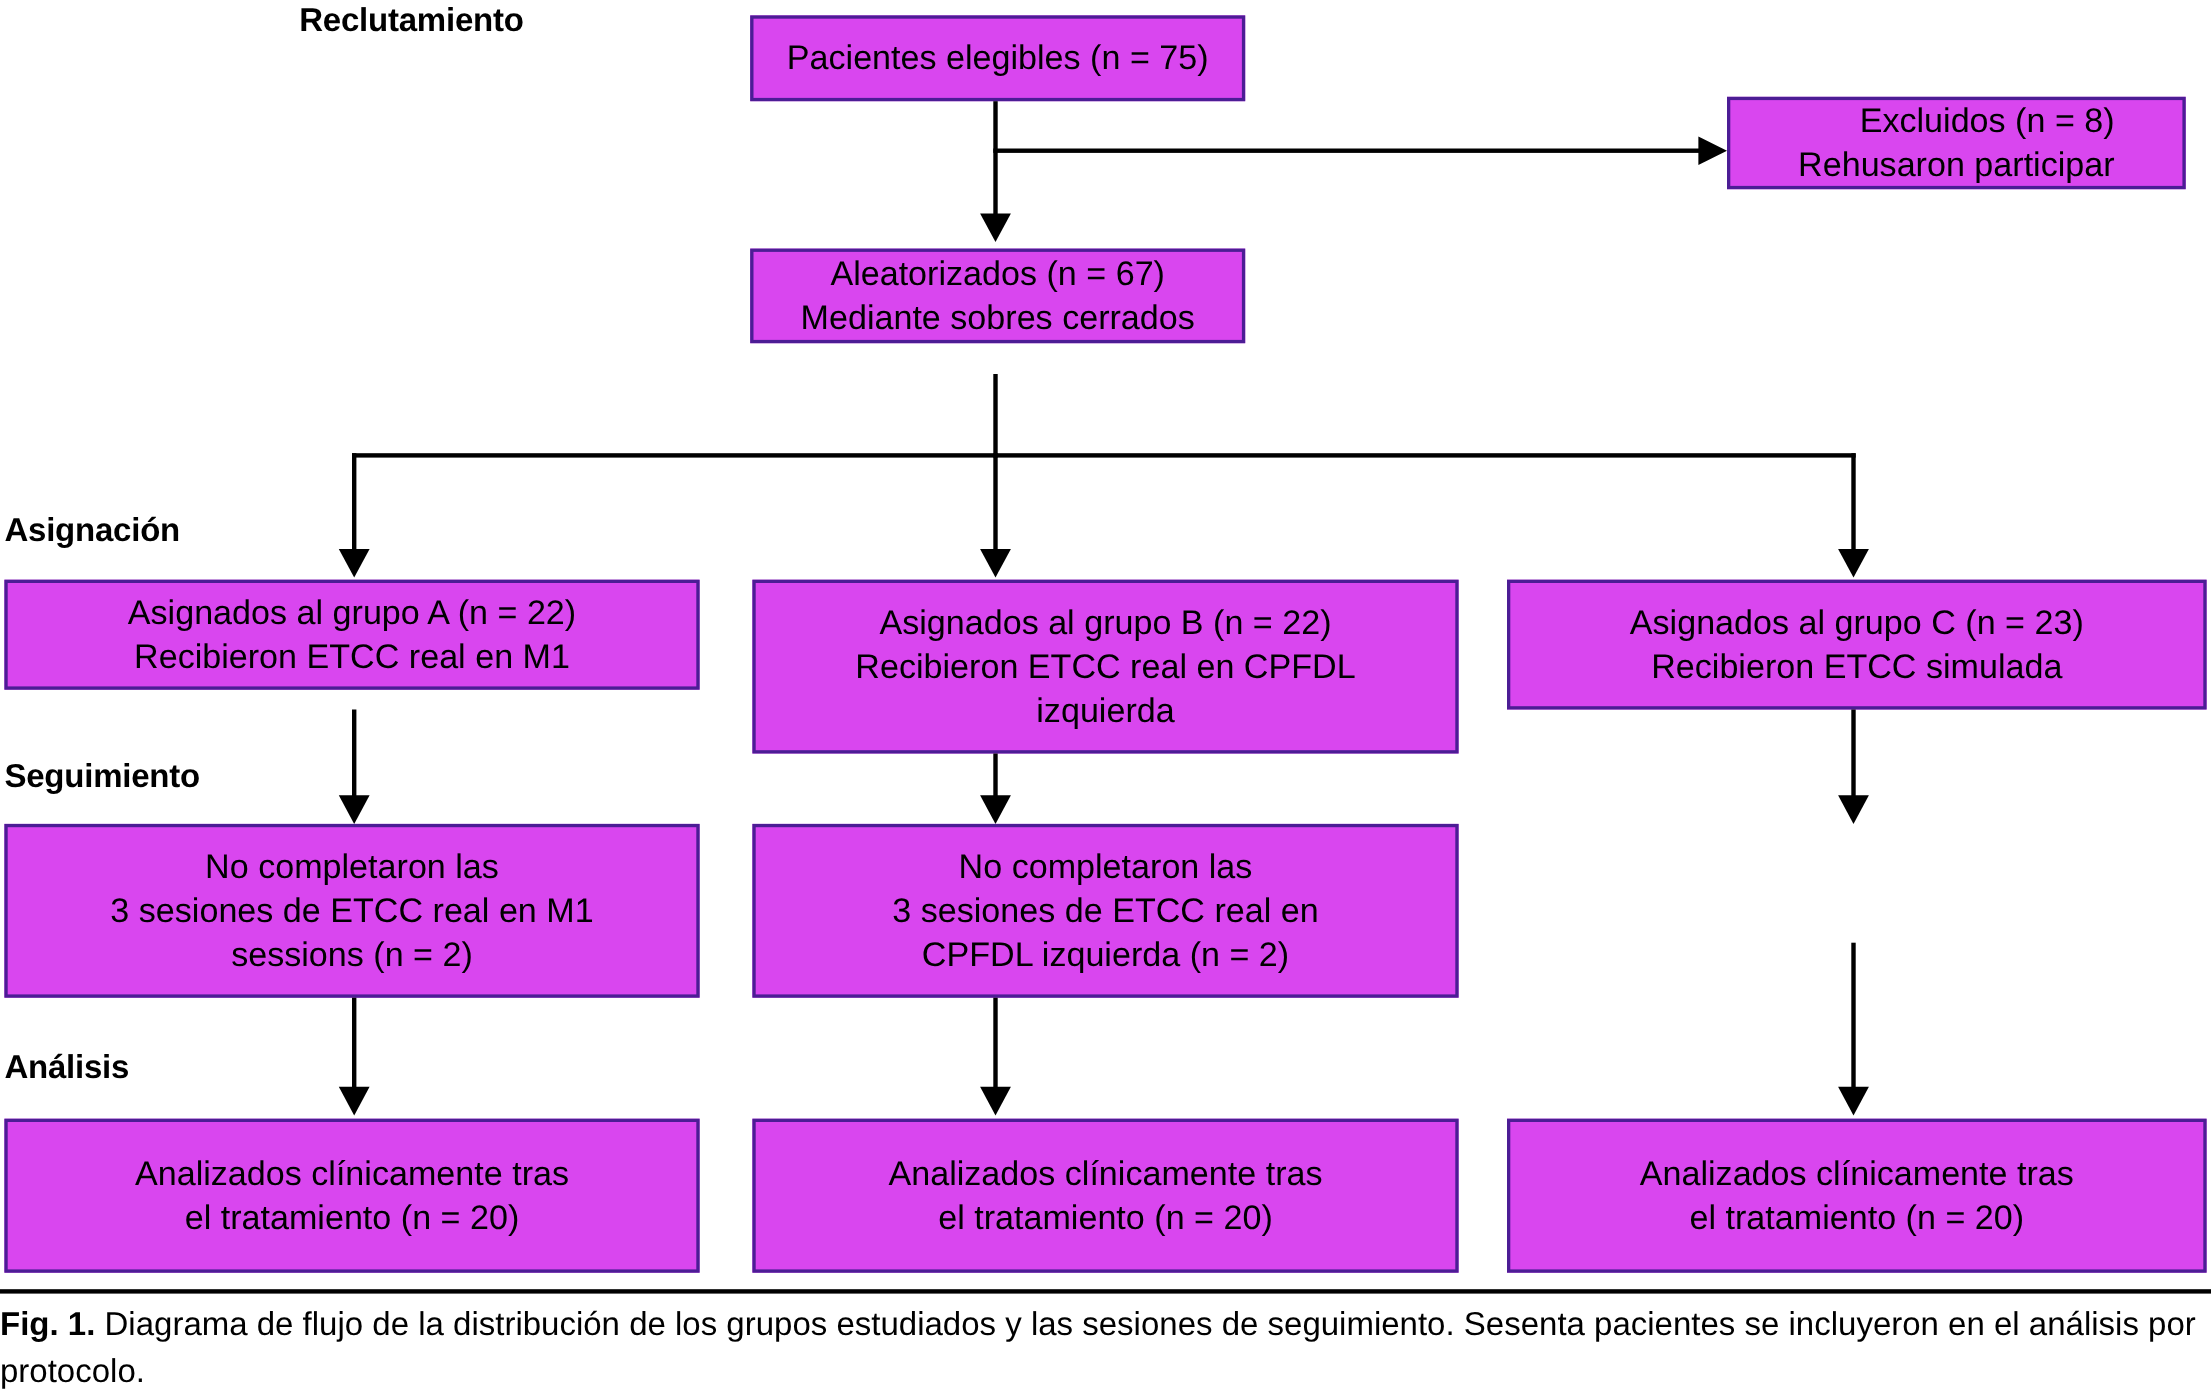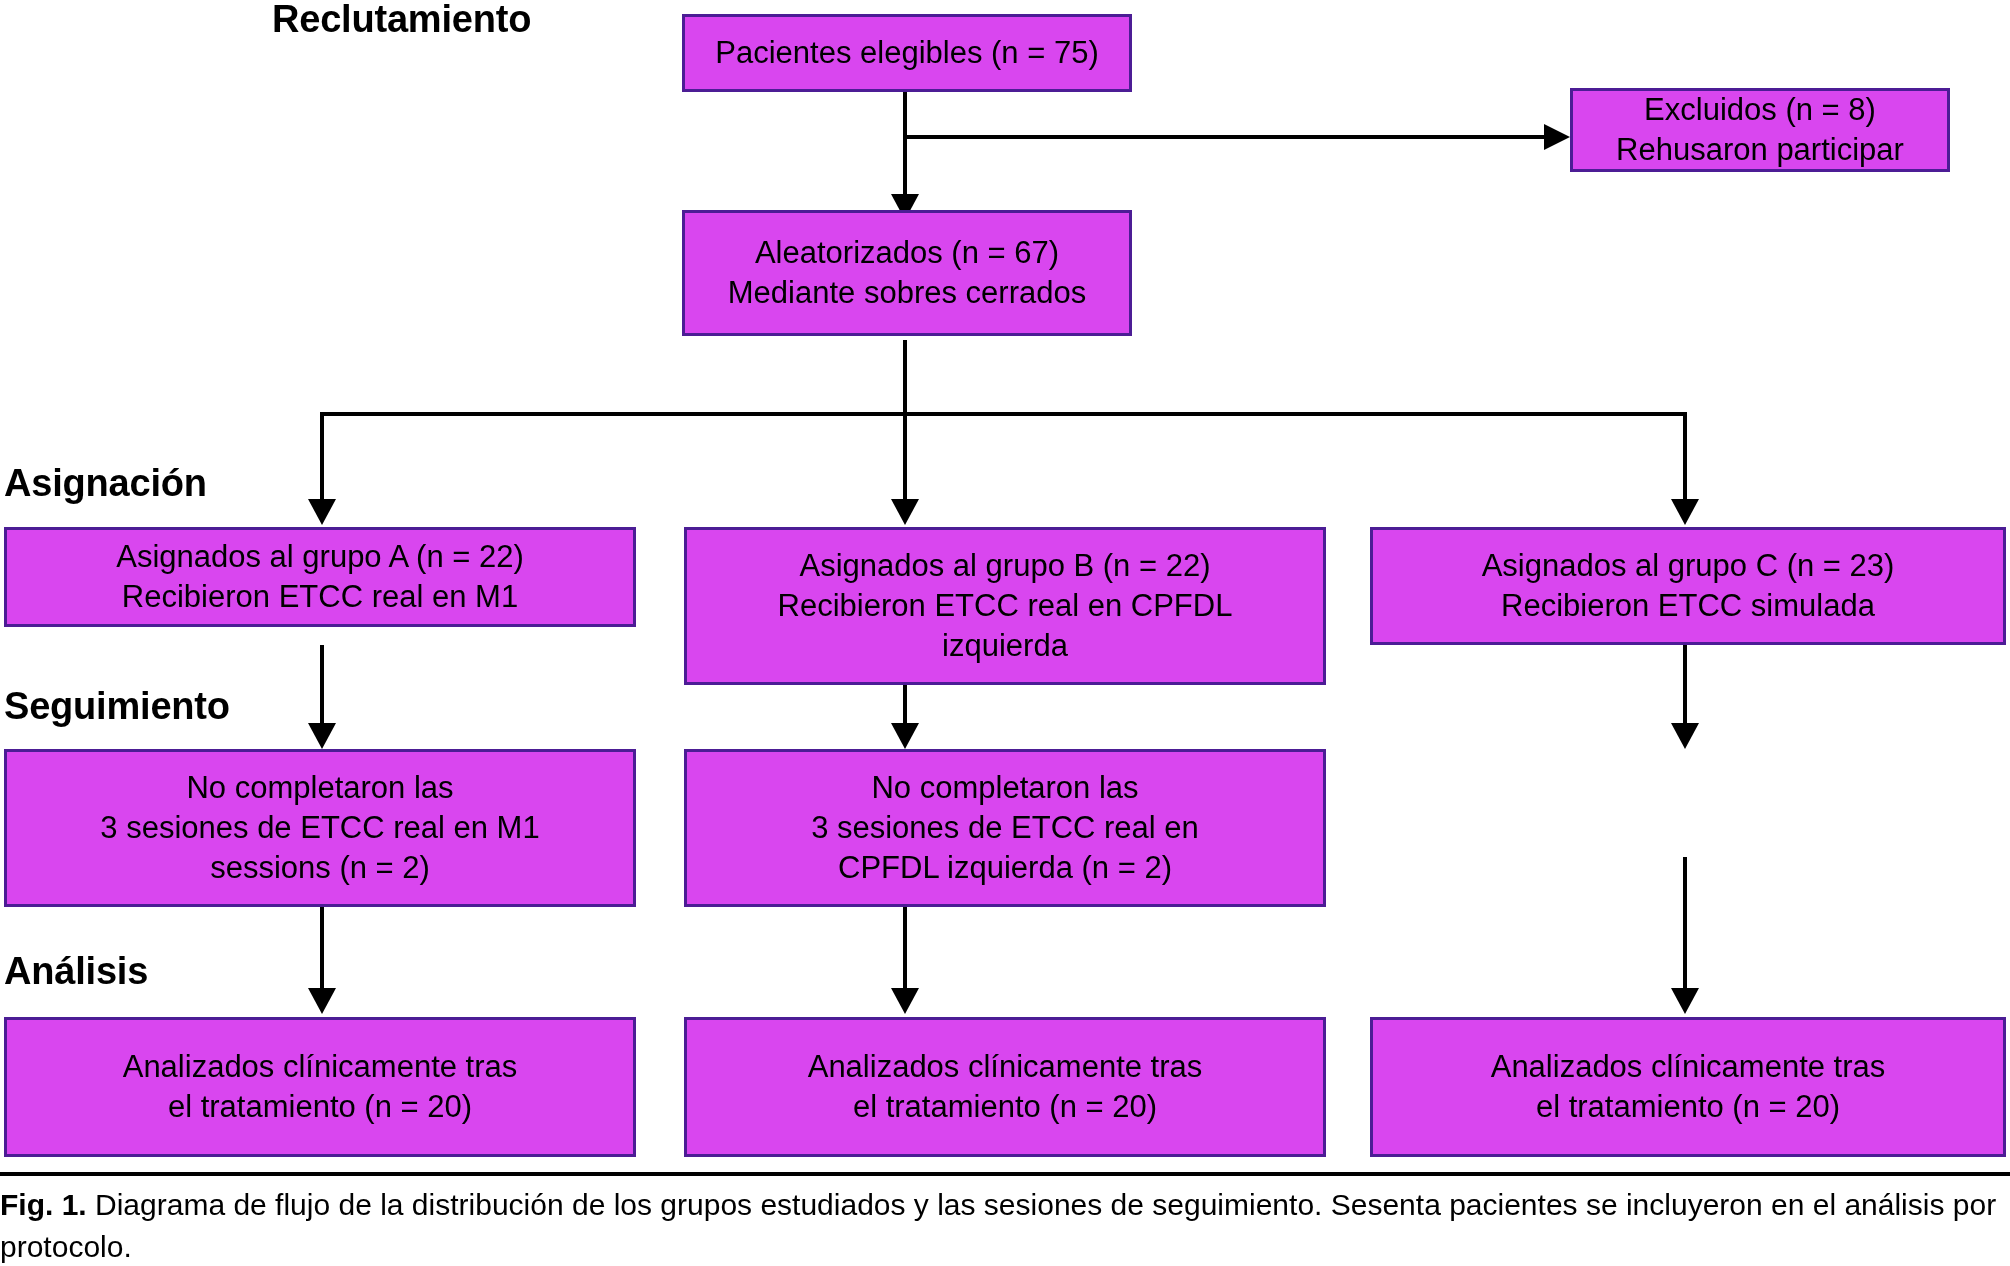--- a/index.html
+++ b/index.html
@@ -17,21 +17,21 @@
     width: 2010px;
     height: 1266px;
     background: #ffffff;
     overflow: hidden;
   }
 
   
   .stage-label {
     position: absolute;
     font-weight: bold;
-    font-size: 38px;
+    font-size: 30px;
     line-height: 34px;
     letter-spacing: -0.2px;
     white-space: nowrap;
   }
 
   
   .node {
     position: absolute;
     box-sizing: border-box;
     border: 3px solid #4c1d95;
@@ -107,32 +107,32 @@
   <div class="stage-label" style="left:4px; top:466px;">Asignación</div>
 
   <div class="stage-label" style="left:4px; top:689px;">Seguimiento</div>
 
   <div class="stage-label" style="left:4px; top:954px;">Análisis</div>
 
   <div class="node" style="left:682px; top:14px; width:450px; height:78px;">
     <span class="txt">Pacientes elegibles (n = 75)</span>
   </div>
 
-  <div class="node" style="left:1570px; top:88px; width:380px; height:84px;">
+  <div class="node" style="left:1570px; top:88px; width:417px; height:84px;text-align:right;">
     <span class="txt">Excluidos (n = 8)
 Rehusaron participar</span>
   </div>
 
   <div class="vline" style="left:903px; top:92px; height:104px;"></div>
   <div class="arrow-down" style="left:891px; top:194px;"></div>
 
   <div class="hline" style="left:903px; top:135px; width:645px;"></div>
   <div class="arrow-right" style="left:1544px; top:124px;"></div>
 
-  <div class="node" style="left:682px; top:210px; width:450px; height:126px;">
+  <div class="node" style="left:682px; top:226px; width:450px; height:86px;">
     <span class="txt">Aleatorizados (n = 67)
 Mediante sobres cerrados</span>
   </div>
 
   <div class="vline" style="left:903px; top:340px; height:76px;"></div>
 
   <div class="hline" style="left:320px; top:412px; width:1367px;"></div>
 
   <div class="vline" style="left:320px; top:412px; height:89px;"></div>
   <div class="arrow-down" style="left:308px; top:499px;"></div>

